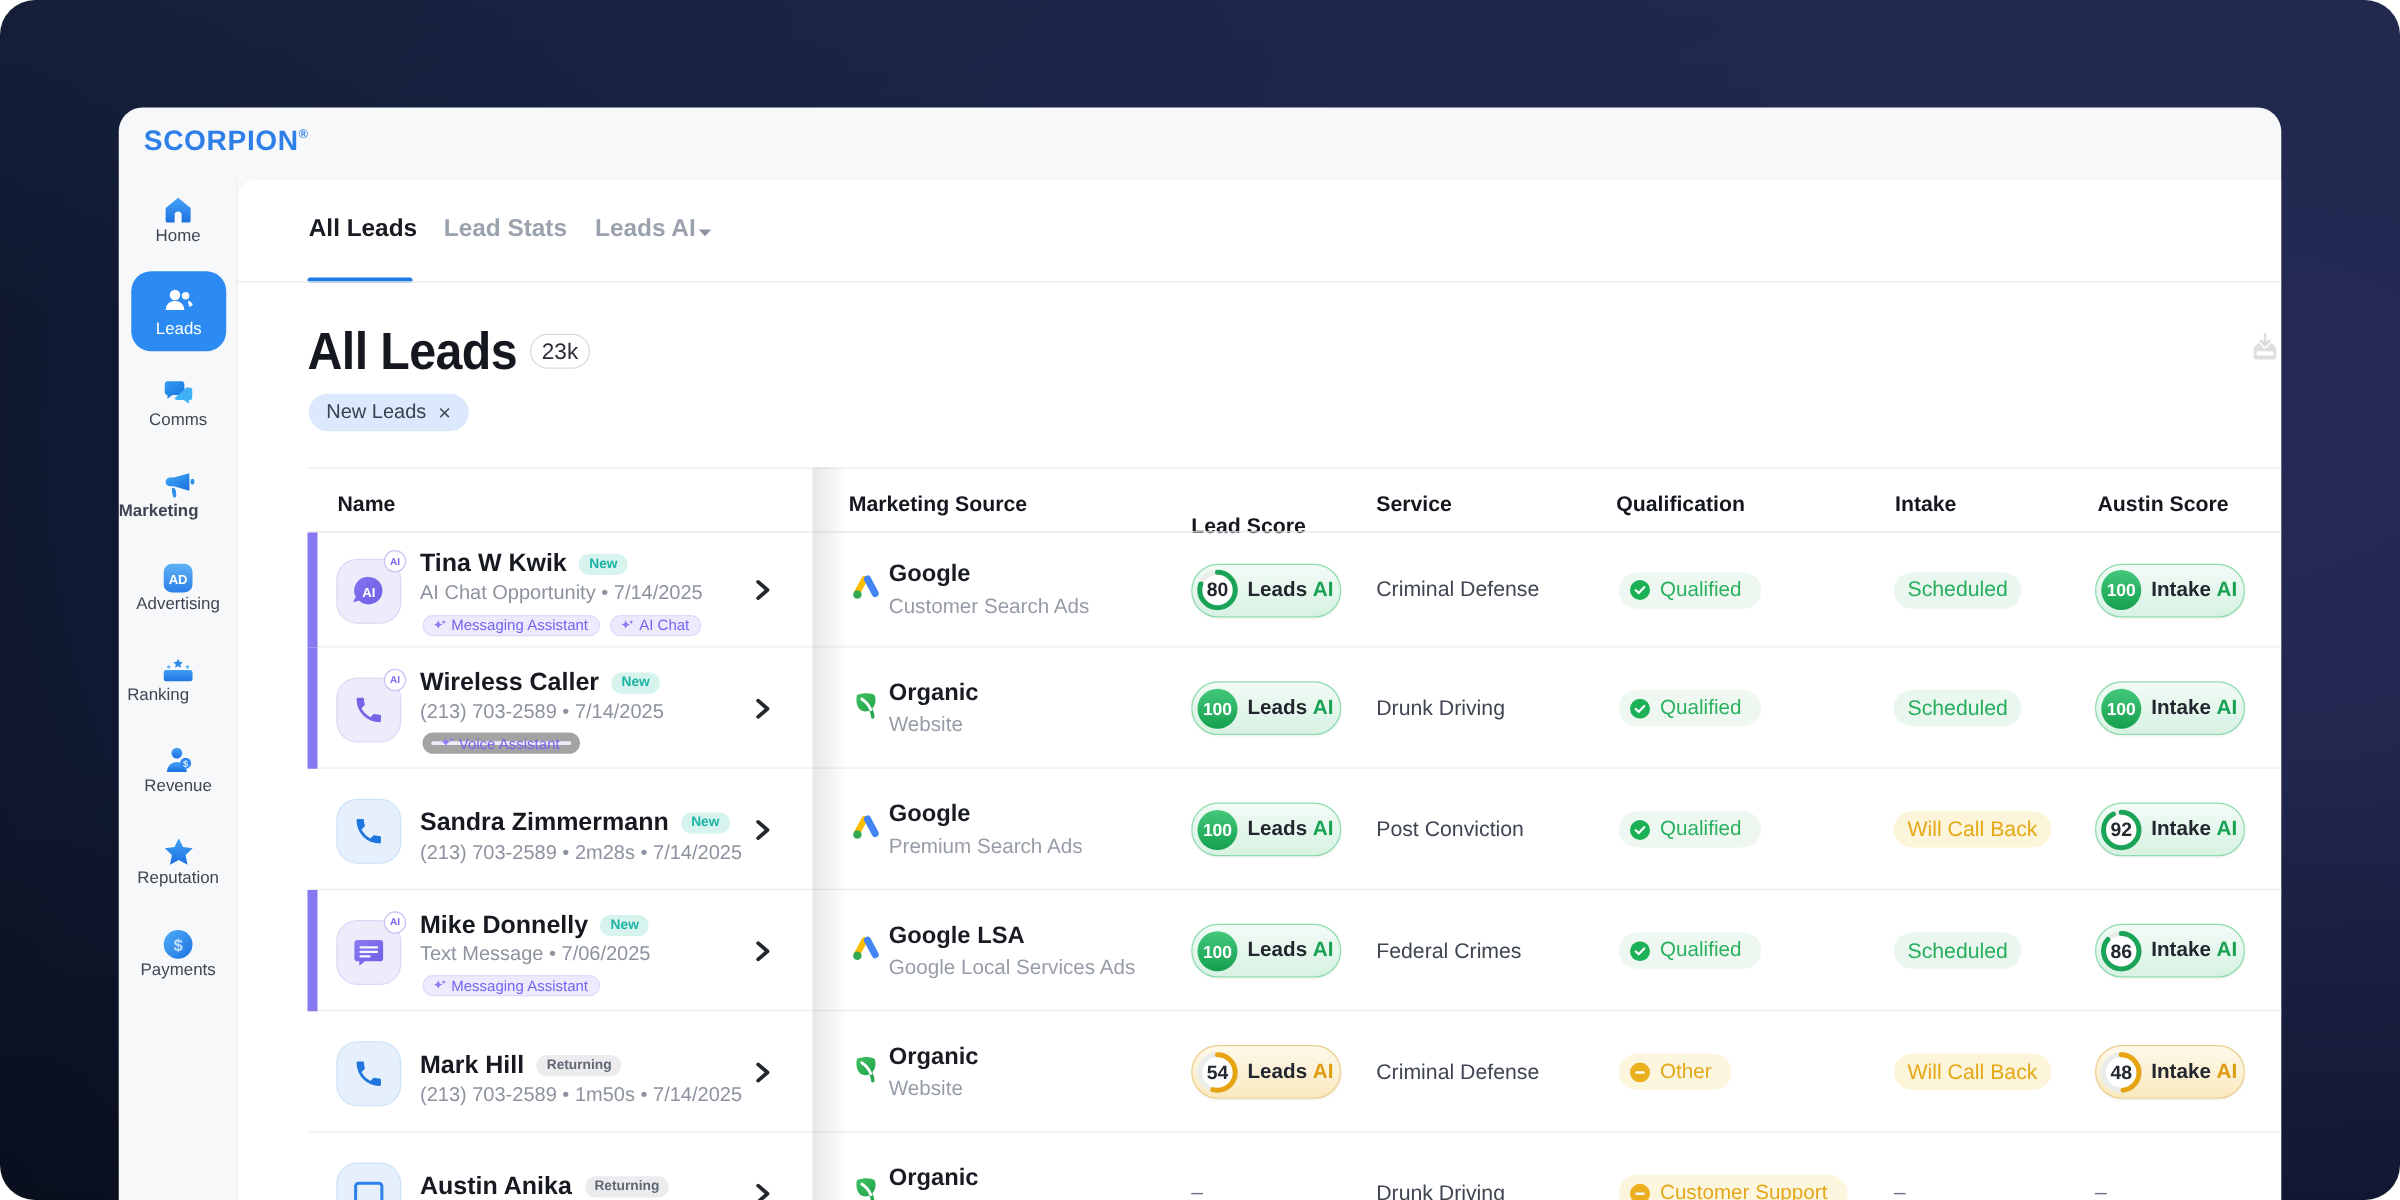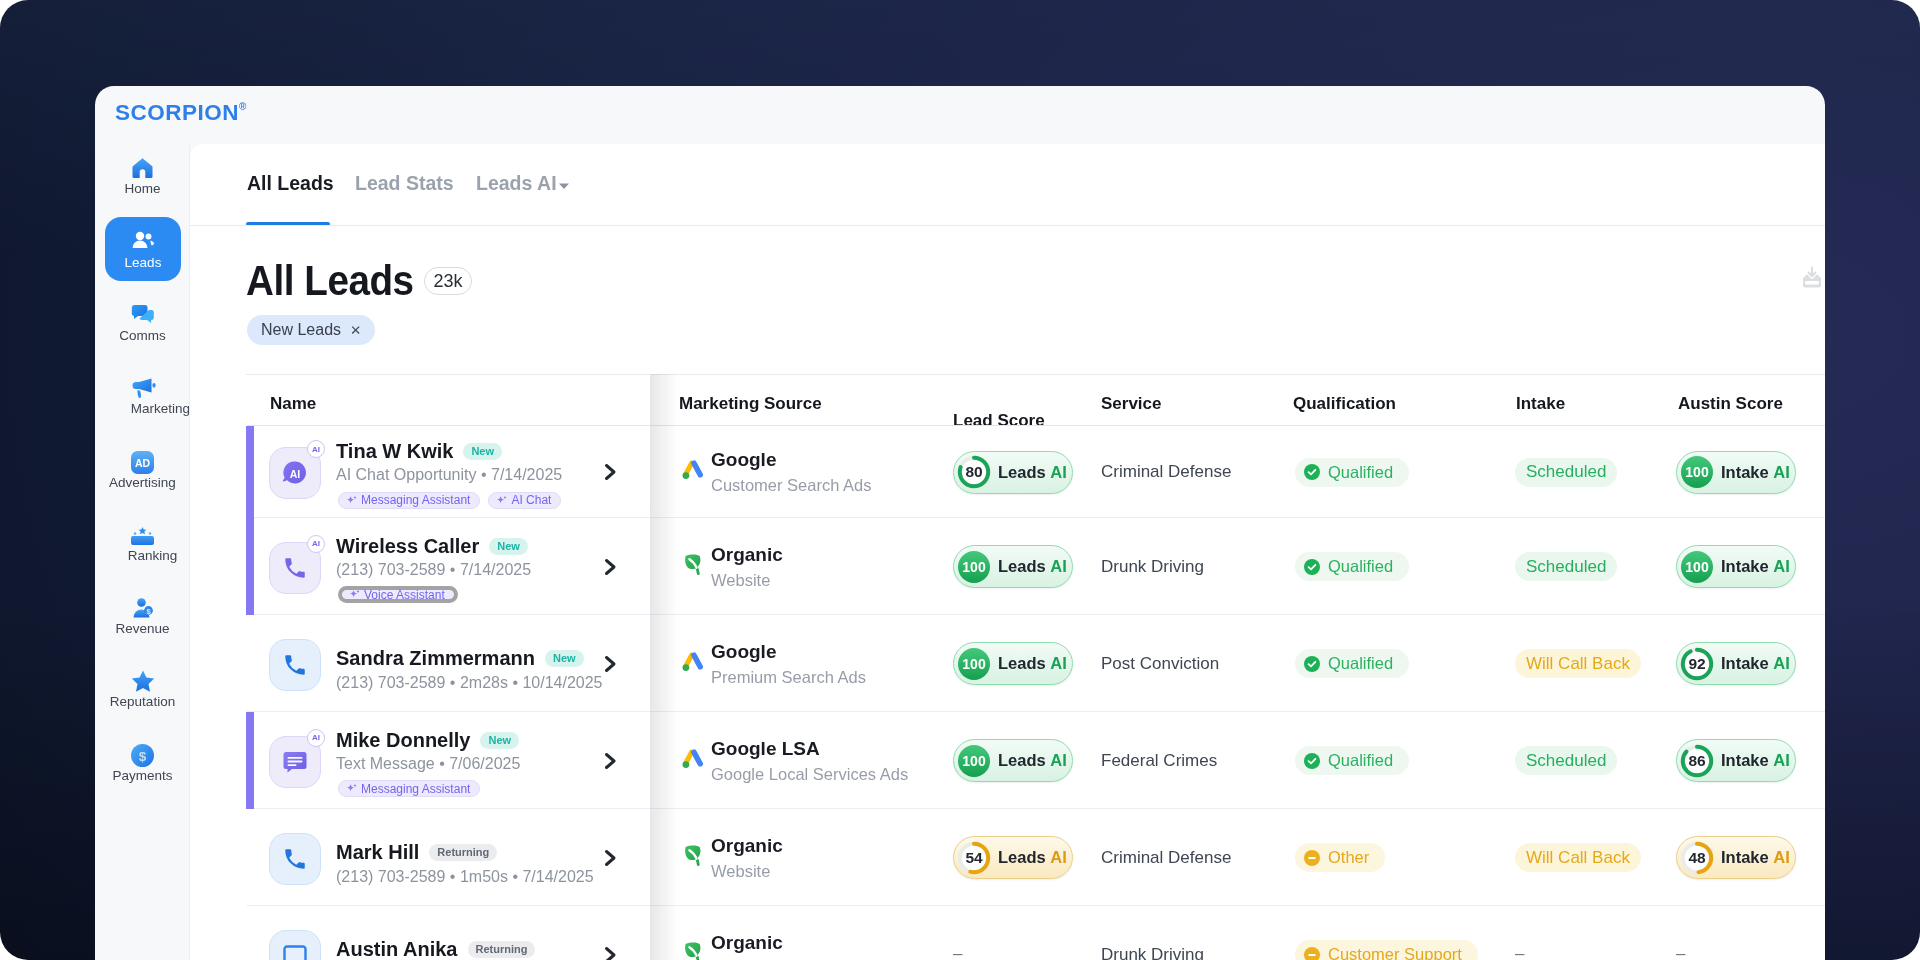--- a/index.html
+++ b/index.html
@@ -59,21 +59,21 @@
         <linearGradient id="sb3" x1="0" y1="0" x2="1" y2="1">
           <stop offset="0" stop-color="#42aaf6"></stop>
           <stop offset="1" stop-color="#1a6fdf"></stop>
         </linearGradient>
       </defs>
       <path d="M21.5 2.5 v14 L9 13 H6 a3.5 3.5 0 0 1 0 -7 h3 z" fill="url(#sb3)"></path>
       <path d="M7.5 14 l2.5 0.8 c1 2.6 1.2 4.4 0.8 6.4 a1.2 1.2 0 0 1 -2.1 0.4 c-1 -2.4 -1.3 -5 -1.2 -7.6 z" fill="#2f8eea"></path>
       <rect x="22.5" y="7" width="3" height="4.5" rx="1.5" fill="#2f8eea"></rect>
     </svg>
   </div>
-<div style="position:absolute;left:95px;top:401px;width:95px;text-align:right;font-size:13.5px;color:#3f4653;">Marketing</div>
+<div style="position:absolute;left:95px;top:401px;width:95px;text-align:left;font-size:13.5px;color:#3f4653;font-weight:bold;">Marketing</div>
 <div style="position:absolute;left:95px;top:450px;width:95px;display:flex;justify-content:center;line-height:0;">
     <svg width="25" height="25" viewBox="0 0 25 25">
       <defs>
         <linearGradient id="sb4" x1="0" y1="0" x2="0" y2="1">
           <stop offset="0" stop-color="#5fb1f5"></stop>
           <stop offset="1" stop-color="#2c7fe8"></stop>
         </linearGradient>
       </defs>
       <rect x="1" y="1" width="23" height="23" rx="6.5" fill="url(#sb4)"></rect>
       <text x="12.5" y="17" text-anchor="middle" font-family="Liberation Sans, sans-serif" font-size="10.5" font-weight="bold" fill="#fff">AD</text>
@@ -87,21 +87,21 @@
           <stop offset="0" stop-color="#3f9ef4"></stop>
           <stop offset="1" stop-color="#1f73e2"></stop>
         </linearGradient>
       </defs>
       <rect x="2" y="13" width="23" height="9" rx="2" fill="url(#sb5)"></rect>
       <path d="M13.5 4 l1.2 2.4 2.6 0.4 -1.9 1.8 0.5 2.6 -2.4 -1.2 -2.4 1.2 0.5 -2.6 -1.9 -1.8 2.6 -0.4 z" fill="#2f8eea"></path>
       <circle cx="6" cy="10.5" r="1.3" fill="#5eb3f6"></circle>
       <circle cx="21" cy="10.5" r="1.3" fill="#5eb3f6"></circle>
     </svg>
   </div>
-<div style="position:absolute;left:105px;top:548px;width:95px;text-align:center;font-size:13.5px;color:#3f4653;">Ranking</div>
+<div style="position:absolute;left:79px;top:548px;width:95px;text-align:center;font-size:13.5px;color:#3f4653;">Ranking</div>
 <div style="position:absolute;left:95px;top:596px;width:95px;display:flex;justify-content:center;line-height:0;">
     <svg width="24" height="24" viewBox="0 0 24 24">
       <defs>
         <linearGradient id="sb6" x1="0" y1="0" x2="0" y2="1">
           <stop offset="0" stop-color="#47a5f6"></stop>
           <stop offset="1" stop-color="#1c6fe0"></stop>
         </linearGradient>
       </defs>
       <circle cx="10.5" cy="6.5" r="4.3" fill="url(#sb6)"></circle>
       <path d="M2.5 21.5 a8 8 0 0 1 16 0 z" fill="url(#sb6)"></path>
@@ -234,21 +234,21 @@
 <div style="position:absolute;left:247px;top:614px;width:1578px;height:1px;background:#ebedef;"></div>
 <div style="position:absolute;left:246px;top:518px;width:7.5px;height:97px;background:#8678f0;"></div>
 <div style="position:absolute;left:269px;top:541.5px;width:52px;height:52px;border-radius:17px;background:#eeecfb;border:1.5px solid #dcd7f6;box-sizing:border-box;display:flex;align-items:center;justify-content:center;">
     <svg width="26" height="26" viewBox="0 0 24 24">
       <path d="M6.62 10.79a15.05 15.05 0 0 0 6.59 6.59l2.2-2.2a1 1 0 0 1 1.02-.24 11.36 11.36 0 0 0 3.57.57 1 1 0 0 1 1 1V20a1 1 0 0 1-1 1A17 17 0 0 1 3 4a1 1 0 0 1 1-1h3.5a1 1 0 0 1 1 1 11.36 11.36 0 0 0 .57 3.57 1 1 0 0 1-.25 1.02z" fill="#7566e8"></path>
     </svg>
   </div>
 <div style="position:absolute;left:307px;top:534.5px;width:18px;height:18px;border-radius:50%;background:#fff;border:1.5px solid #cdc5f4;box-sizing:border-box;display:flex;align-items:center;justify-content:center;font-size:8px;font-weight:bold;color:#7365ee;">AI</div>
 <div style="position:absolute;left:336px;top:532.5px;height:26px;line-height:26px;font-size:20px;font-weight:bold;color:#16191f;white-space:nowrap;">Wireless Caller<span style="display:inline-block;height:17px;line-height:17px;border-radius:9px;background:#d6f3ed;color:#1cb3a5;font-size:11px;font-weight:bold;padding:0 8px;margin-left:10px;vertical-align:3px;">New</span></div>
 <div style="position:absolute;left:336px;top:558.5px;height:22px;line-height:22px;font-size:16px;color:#8d939e;white-space:nowrap;">(213) 703-2589 • 7/14/2025</div>
-<div style="position:absolute;left:338px;top:586.0px;white-space:nowrap;"><span style="display:inline-flex;align-items:center;height:17px;border-radius:9px;background:#edeafd;border:4px solid #a3a3a3;color:#7365ee;font-size:12px;padding:0 9px 0 7px;margin-right:8px;gap:4px;box-sizing:border-box;"><svg width="11" height="11" viewBox="0 0 12 12">
+<div style="position:absolute;left:338px;top:586.0px;white-space:nowrap;"><span style="display:inline-flex;align-items:center;height:17px;border-radius:9px;background:#edeafd;border:7px solid #a3a3a3;color:#7365ee;font-size:12px;padding:0 9px 0 7px;margin-right:8px;gap:4px;box-sizing:border-box;"><svg width="11" height="11" viewBox="0 0 12 12">
         <path d="M5 1 C5.4 3.4 6.6 4.6 9 5 C6.6 5.4 5.4 6.6 5 9 C4.6 6.6 3.4 5.4 1 5 C3.4 4.6 4.6 3.4 5 1 Z" fill="#8a7cf2"></path>
         <path d="M9.8 0.8 C10.0 2.0 10.6 2.6 11.8 2.8 C10.6 3.0 10.0 3.6 9.8 4.8 C9.6 3.6 9.0 3.0 7.8 2.8 C9.0 2.6 9.6 2.0 9.8 0.8 Z" fill="#8a7cf2"></path>
       </svg>Voice Assistant</span></div>
 <svg style="position:absolute;left:603px;top:557.5px;" width="14" height="18" viewBox="0 0 14 18">
     <path d="M3.5 2.5 L11 9 L3.5 15.5" fill="none" stroke="#23272e" stroke-width="3" stroke-linecap="round" stroke-linejoin="round"></path>
   </svg>
 <div style="position:absolute;left:683px;top:552.5px;line-height:0;"><svg width="21" height="23" viewBox="0 0 21 23">
       <defs>
         <linearGradient id="lg" x1="0" y1="0" x2="1" y2="1">
           <stop offset="0" stop-color="#3fc162"></stop>
@@ -296,21 +296,21 @@
       </svg></div>
 <div style="margin-left:7px;font-size:16.5px;font-weight:bold;color:#22262e;">Intake&nbsp;<span style="color:#17a254;">AI</span></div>
   </div>
 <div style="position:absolute;left:247px;top:711px;width:1578px;height:1px;background:#ebedef;"></div>
 <div style="position:absolute;left:269px;top:638.5px;width:52px;height:52px;border-radius:17px;background:#e5f0fc;border:1.5px solid #cde2f9;box-sizing:border-box;display:flex;align-items:center;justify-content:center;">
     <svg width="26" height="26" viewBox="0 0 24 24">
       <path d="M6.62 10.79a15.05 15.05 0 0 0 6.59 6.59l2.2-2.2a1 1 0 0 1 1.02-.24 11.36 11.36 0 0 0 3.57.57 1 1 0 0 1 1 1V20a1 1 0 0 1-1 1A17 17 0 0 1 3 4a1 1 0 0 1 1-1h3.5a1 1 0 0 1 1 1 11.36 11.36 0 0 0 .57 3.57 1 1 0 0 1-.25 1.02z" fill="#2176dd"></path>
     </svg>
   </div>
 <div style="position:absolute;left:336px;top:645.0px;height:26px;line-height:26px;font-size:20px;font-weight:bold;color:#16191f;white-space:nowrap;">Sandra Zimmermann<span style="display:inline-block;height:17px;line-height:17px;border-radius:9px;background:#d6f3ed;color:#1cb3a5;font-size:11px;font-weight:bold;padding:0 8px;margin-left:10px;vertical-align:3px;">New</span></div>
-<div style="position:absolute;left:336px;top:671.5px;height:22px;line-height:22px;font-size:16px;color:#8d939e;white-space:nowrap;">(213) 703-2589 • 2m28s • 10/14/2025</div>
+<div style="position:absolute;left:336px;top:671.5px;height:22px;line-height:22px;font-size:16px;color:#8d939e;white-space:nowrap;">(213) 703-2589 • 2m28s • 7/14/2025</div>
 <svg style="position:absolute;left:603px;top:654.5px;" width="14" height="18" viewBox="0 0 14 18">
     <path d="M3.5 2.5 L11 9 L3.5 15.5" fill="none" stroke="#23272e" stroke-width="3" stroke-linecap="round" stroke-linejoin="round"></path>
   </svg>
 <div style="position:absolute;left:681px;top:649.5px;line-height:0;"><svg width="24" height="24" viewBox="0 0 24 24">
       <line x1="10.6" y1="5.2" x2="4.6" y2="16.4" stroke="#fbbc04" stroke-width="5" stroke-linecap="round"></line>
       <line x1="13" y1="5.2" x2="19.2" y2="16.8" stroke="#4285f4" stroke-width="5.6" stroke-linecap="round"></line>
       <circle cx="4.9" cy="17.6" r="3.4" fill="#34a853"></circle>
     </svg></div>
 <div style="position:absolute;left:711px;top:639.5px;height:24px;line-height:24px;font-size:19px;font-weight:bold;color:#191c23;white-space:nowrap;">Google</div>
 <div style="position:absolute;left:711px;top:665.5px;height:22px;line-height:22px;font-size:16.5px;color:#979da8;white-space:nowrap;">Premium Search Ads</div>

